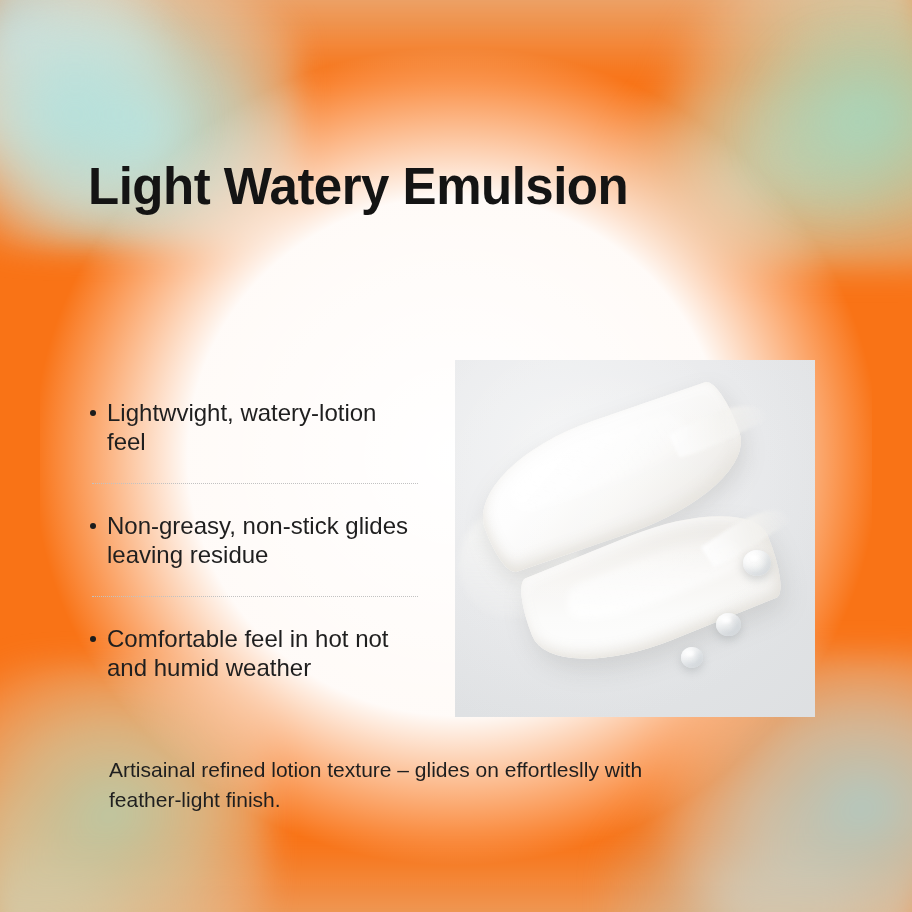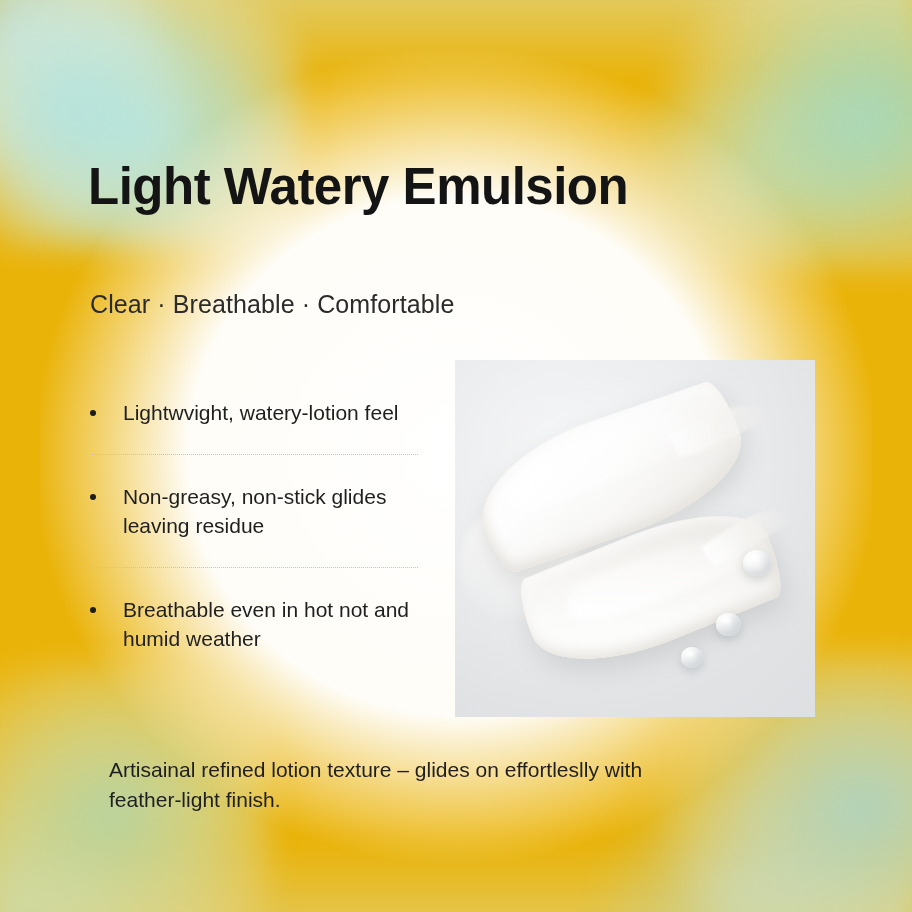--- a/index.html
+++ b/index.html
@@ -6,21 +6,21 @@
   html, body {
     margin: 0;
     padding: 0;
     background: #ffffff;
   }
   .canvas {
     position: relative;
     width: 912px;
     height: 912px;
     overflow: hidden;
-    background: #eab308;
+    background: #f97316;
     font-family: "Liberation Sans", sans-serif;
     -webkit-font-smoothing: antialiased;
   }
 
   
   .wash {
     position: absolute;
     pointer-events: none;
   }
   .wash-tl {
@@ -131,24 +131,23 @@
   }
   .bullet-dot {
     flex: 0 0 auto;
     width: 6px;
     height: 6px;
     border-radius: 50%;
     background: #1c1c1c;
     margin-top: 12px;
   }
   .feature-text {
-    font-size: 21px;
+    font-size: 24px;
     line-height: 29px;
     color: #1f1f1f;
-    margin-left: 16px;
   }
   .divider {
     height: 0;
     border-top: 1px dotted #c2c2c2;
     margin: 27px 2px 27px 2px;
     width: 326px;
   }
 
   
   .caption {
@@ -300,41 +299,40 @@
   <div class="wash wash-bl"></div>
   <div class="wash wash-br"></div>
   <div class="core-white"></div>
 
   <div class="content">
 
     <div class="title">
       <span>Light Watery Emulsion</span><br>
     </div>
 
-    <div class="subtitle">Clear · Breathable · Comfortable</div>
 
     <div class="features">
 
       <div class="feature-item">
         <span class="bullet-dot"></span>
         <span class="feature-text">Lightwvight, watery-lotion feel</span>
       </div>
 
       <div class="divider"></div>
 
       <div class="feature-item">
         <span class="bullet-dot"></span>
         <span class="feature-text">Non-greasy, non-stick glides leaving residue</span>
       </div>
 
       <div class="divider"></div>
 
       <div class="feature-item">
         <span class="bullet-dot"></span>
-        <span class="feature-text">Breathable even in hot not and humid weather</span>
+        <span class="feature-text">Comfortable feel in hot not and humid weather</span>
       </div>
 
     </div>
 
     <div class="photo">
       <div class="photo-inner">
         <div class="cream-smear"></div>
         <div class="cream-1"></div>
         <div class="cream-1-tail"></div>
         <div class="cream-1-hi"></div>

